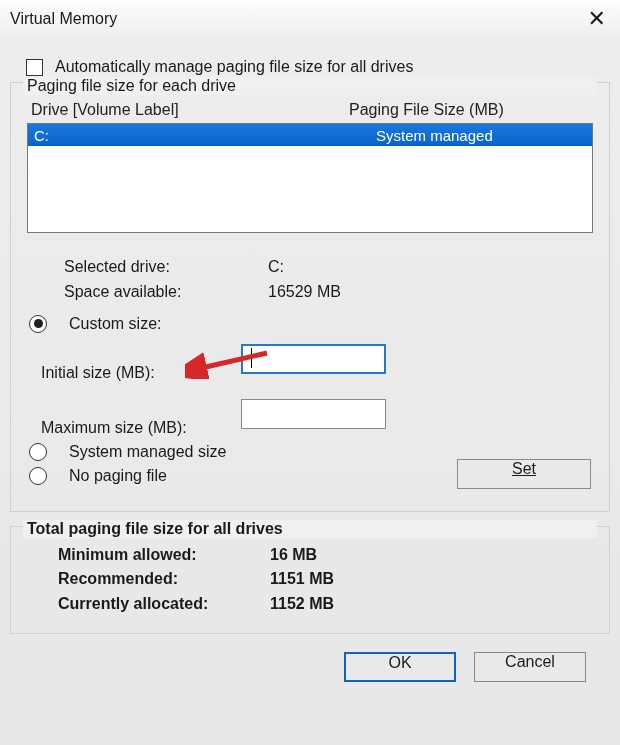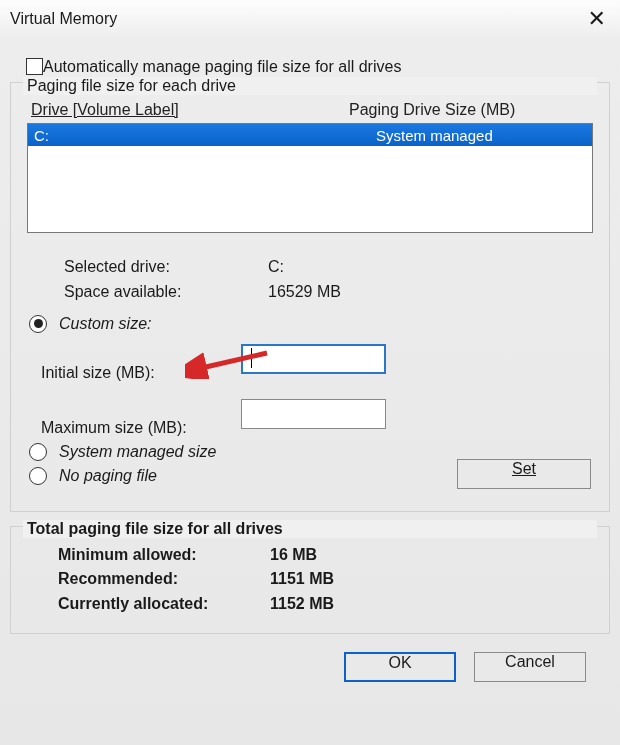--- a/index.html
+++ b/index.html
@@ -43,29 +43,29 @@
     padding:4px 12px 16px 12px;
     position:relative;margin-top:12px;
   }
   .groupbox > legend{
     position:relative;top:-0.65em;background:var(--win-bg);
     padding:0 4px;font-size:16px;display:inline-block;
     margin-bottom:-6px;
   }
 
   
-  .checkrow{display:flex;align-items:flex-start;gap:0;margin:20px 0 4px 16px;}
+  .checkrow{display:flex;align-items:center;gap:12px;margin:20px 0 4px 16px;}
   .chk{
     width:17px;height:17px;border:1.5px solid #333;background:#fff;
     display:inline-block;flex:0 0 auto;
   }
 
   
   .drive-header{display:flex;padding:2px 8px 0 8px;color:#222;}
-  .drive-header .col1{flex:1;text-decoration:underline;}
+  .drive-header .col1{flex:1;}
   .drive-header .col2{width:240px;}
   .drive-list{
     border:1px solid #777;background:#fff;height:110px;
     margin:4px 4px 0 4px;overflow:hidden;
   }
   .drive-row{
     display:flex;align-items:center;height:22px;
     padding:0 6px;font-size:15px;
   }
   .drive-row.selected{
@@ -75,21 +75,21 @@
   .drive-row .col1{flex:1;}
   .drive-row .col2{width:210px;}
 
   
   .info{margin:22px 0 10px 6px;}
   .kv{display:flex;line-height:1.55;}
   .kv .k{width:204px;margin-left:35px;}
   .kv .v{}
 
   
-  .radio-row{display:flex;align-items:center;gap:12px;margin:6px 0 4px 6px;font-style:italic;}
+  .radio-row{display:flex;align-items:center;gap:22px;margin:6px 0 4px 6px;}
   .radio{
     width:18px;height:18px;border:1.5px solid #333;border-radius:50%;
     background:#fff;display:inline-flex;align-items:center;justify-content:center;
     flex:0 0 auto;
   }
   .radio.on::after{content:"";width:9px;height:9px;background:#222;border-radius:50%;}
   .field-row{display:flex;align-items:center;margin:4px 0 4px 18px;}
   .field-row .lbl{width:200px;margin-top:27px;}
   .txt-input{
     width:145px;height:30px;border:1px solid #888;background:#fff;
@@ -134,21 +134,21 @@
   <div class="checkrow">
     <span class="chk"></span>
     <span>Automatically manage paging file size for all drives</span>
   </div>
 
   <div class="groupbox" style="margin-top:6px;">
     <legend>Paging file size for each drive</legend>
 
     <div class="drive-header">
       <span class="col1">Drive  [Volume Label]</span>
-      <span class="col2">Paging Drive Size (MB)</span>
+      <span class="col2">Paging File Size (MB)</span>
     </div>
     <div class="drive-list">
       <div class="drive-row selected">
         <span class="col1">C:</span>
         <span class="col2">System managed</span>
       </div>
     </div>
 
     <div class="info">
       <div class="kv">

